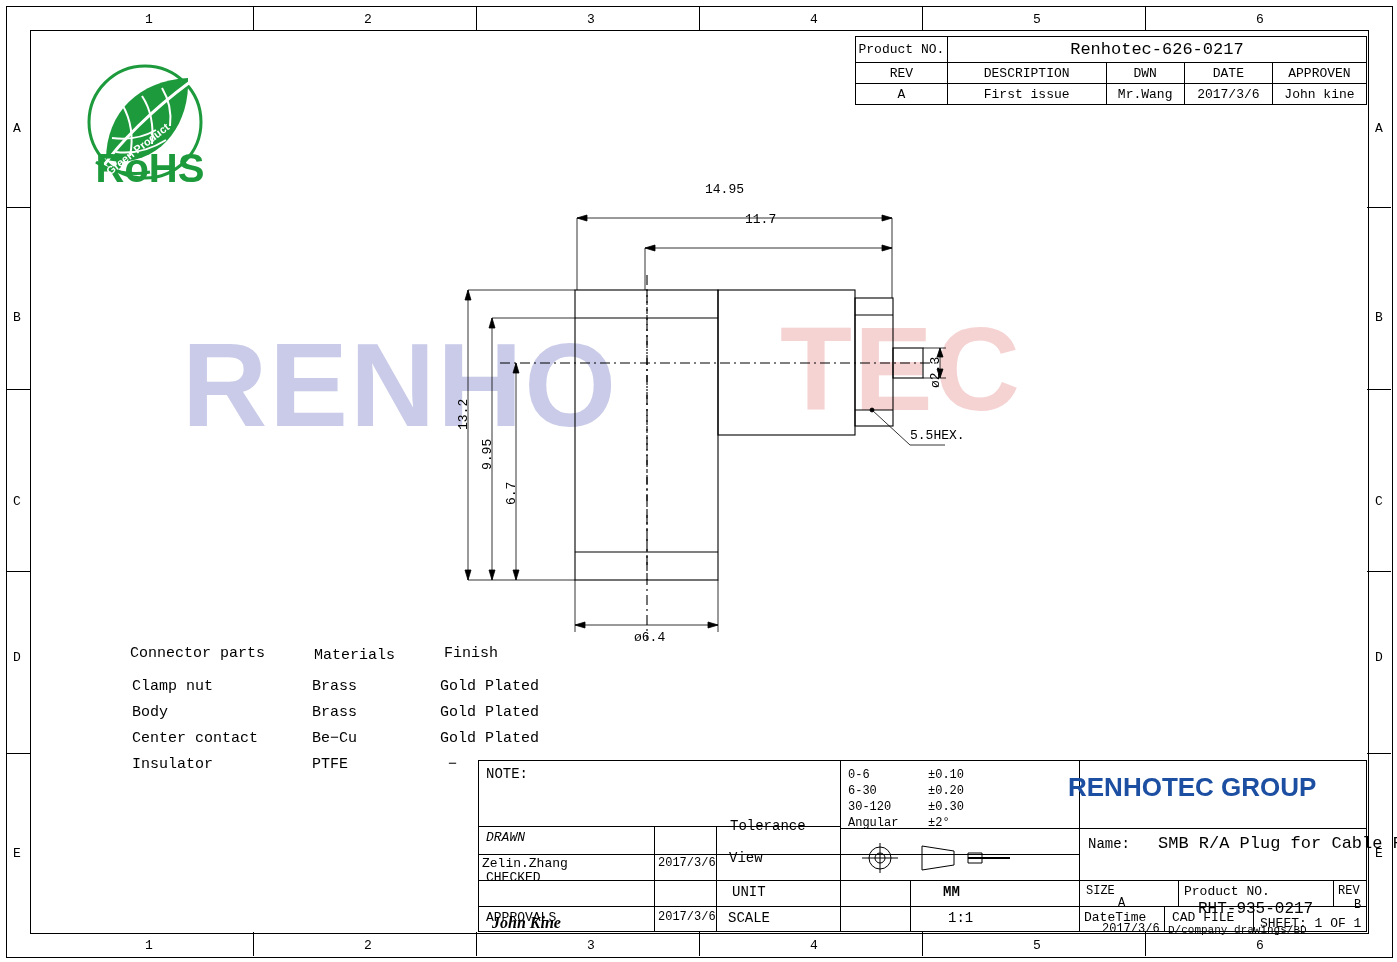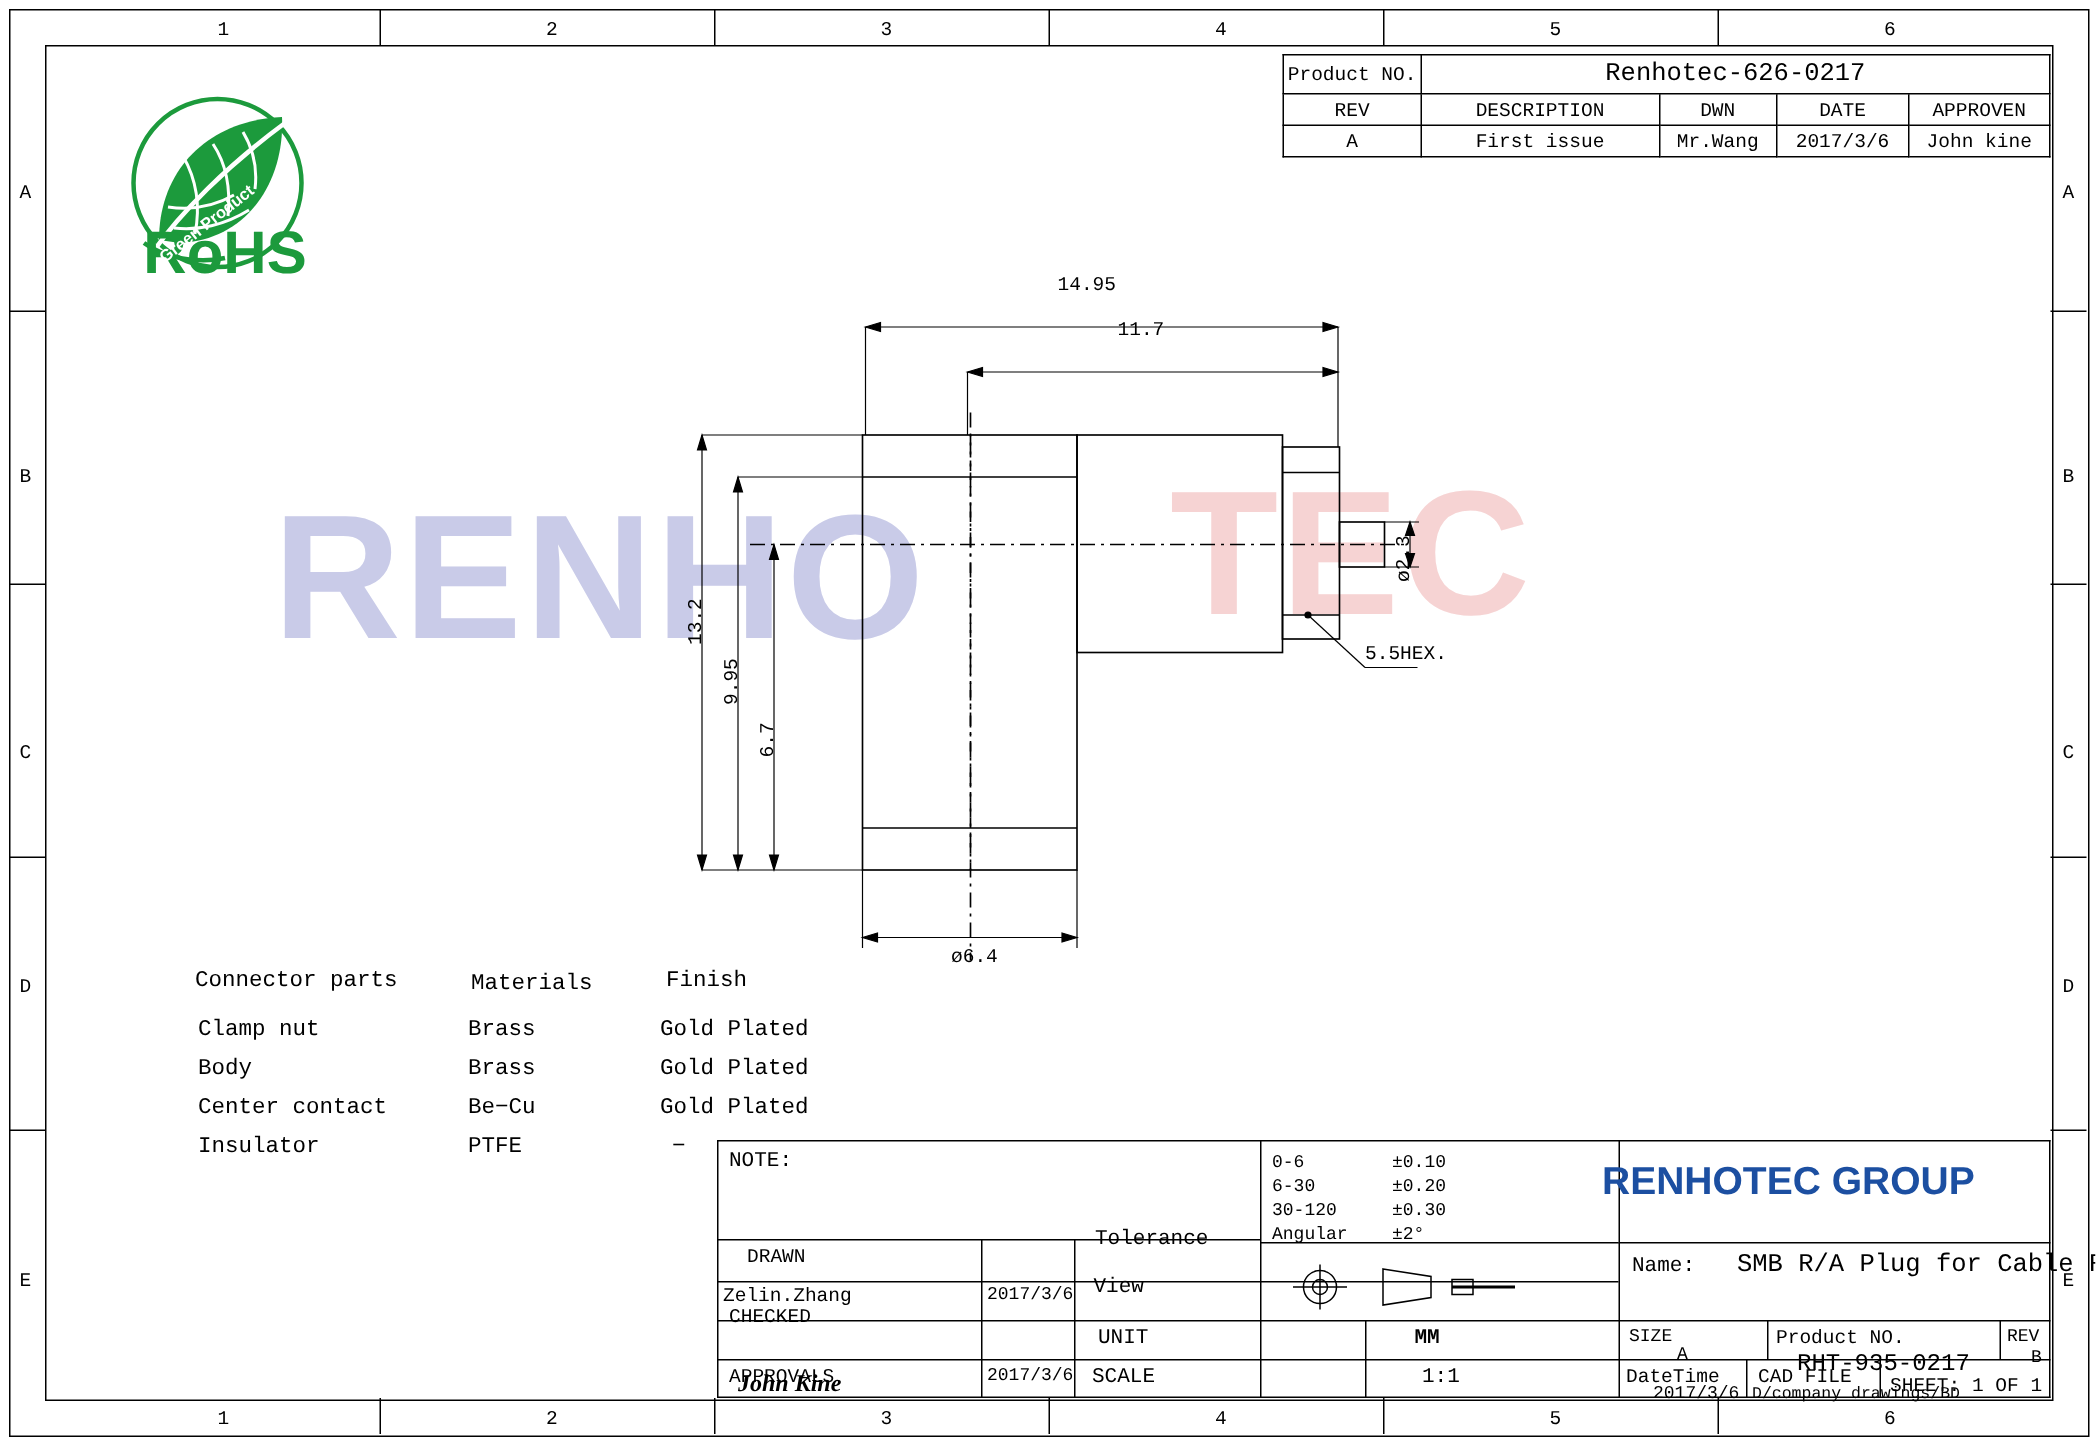--- a/index.html
+++ b/index.html
@@ -250,21 +250,21 @@
     <div class="ln" style="left:0;top:66px;width:362px;height:1px;"></div>
     <div class="ln" style="left:0;top:94px;width:362px;height:1px;"></div>
     <div class="ln" style="left:0;top:120px;width:889px;height:1px;"></div>
     <div class="ln" style="left:362px;top:68px;width:239px;height:1px;"></div>
     <div class="ln" style="left:362px;top:94px;width:239px;height:1px;"></div>
     <div class="ln" style="left:601px;top:68px;width:288px;height:1px;"></div>
     <div class="ln" style="left:0;top:146px;width:889px;height:1px;"></div>
 
     <div class="txt" style="left:8px;top:6px;font-size:14px;">NOTE:</div>
 
-    <div class="txt" style="left:20px;top:70px;font-size:13px;">DRAWN</div>
+    <div class="txt" style="left:8px;top:70px;font-size:13px;font-style:italic;">DRAWN</div>
     <div class="txt" style="left:4px;top:96px;font-size:13px;">Zelin.Zhang</div>
     <div class="txt" style="left:180px;top:96px;font-size:12px;">2017/3/6</div>
     <div class="txt" style="left:8px;top:110px;font-size:13px;">CHECKED</div>
     <div class="txt" style="left:8px;top:150px;font-size:13px;">APPROVALS</div>
     <div class="txt" style="left:14px;top:154px;font-family:'Liberation Serif',serif;font-style:italic;font-weight:bold;font-size:16px;">John Kine</div>
     <div class="txt" style="left:180px;top:150px;font-size:12px;">2017/3/6</div>
 
     <div class="txt" style="left:252px;top:30px;font-size:14px;margin-top:28px;">Tolerance</div>
     <div class="txt" style="left:251px;top:90px;font-size:14px;">View</div>
     <div class="txt" style="left:254px;top:124px;font-size:14px;">UNIT</div>

